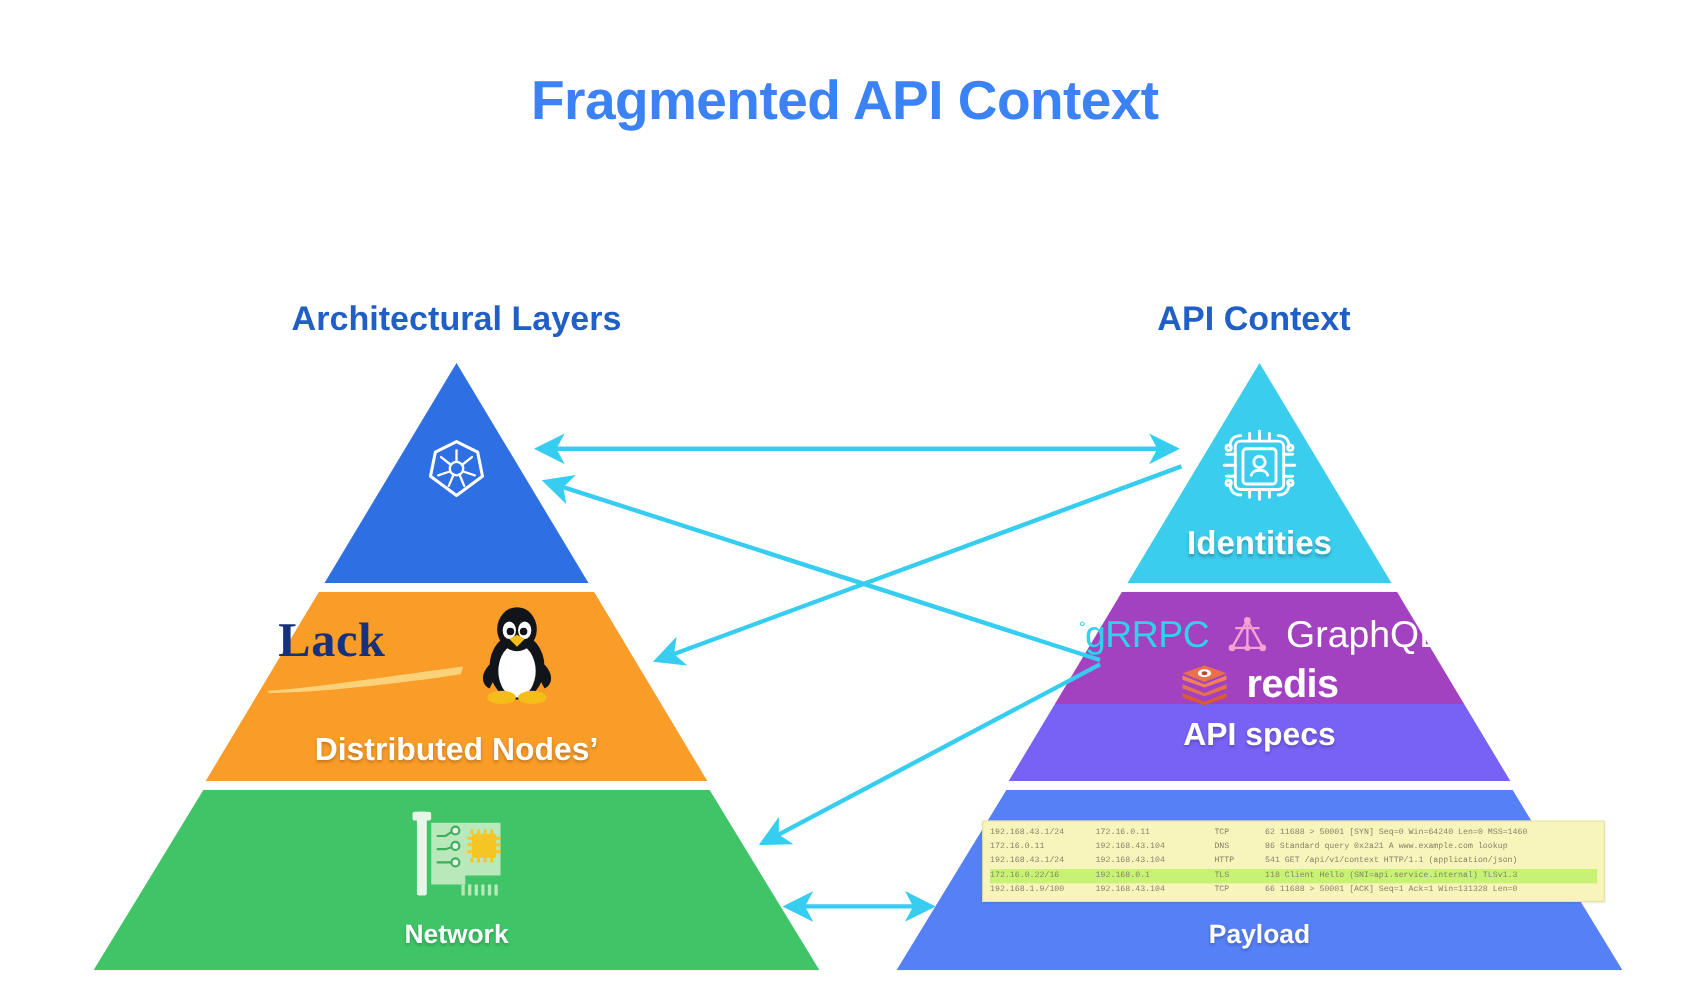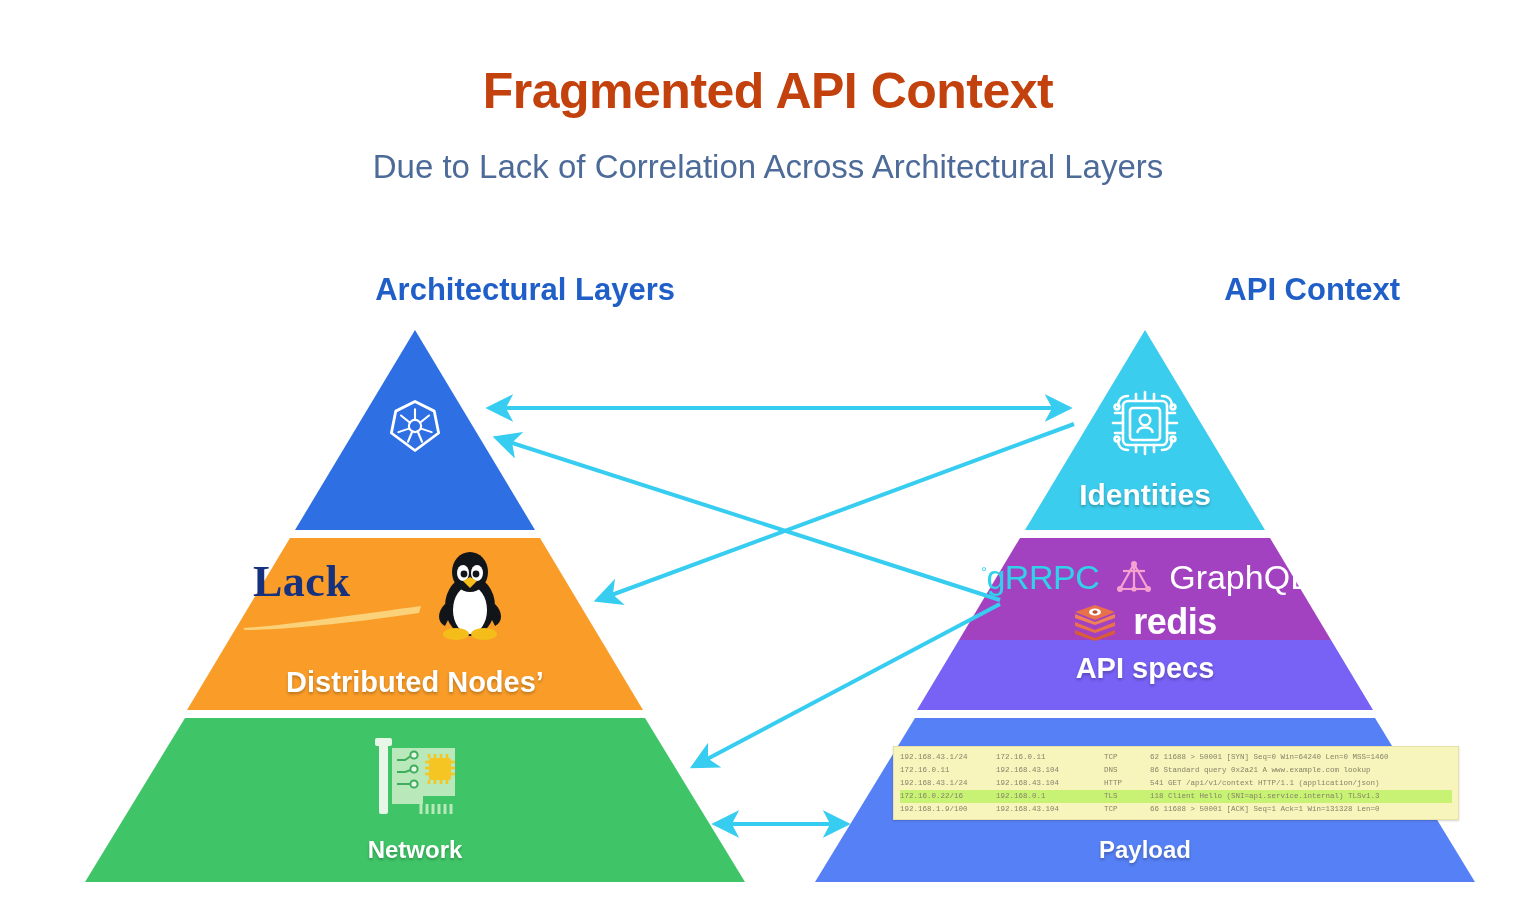--- a/index.html
+++ b/index.html
@@ -9,31 +9,31 @@
     font-family: "Liberation Sans", sans-serif;
     overflow: hidden;
   }
   #stage { position: relative; width: 1536px; height: 910px; background: #fff; }
 
   
   .main-title {
     position: absolute; left: 0; top: 62px; width: 1536px;
     text-align: center;
     font-size: 50px; font-weight: bold; letter-spacing: -0.5px;
-    color: #c2410c;
+    color: #3b82f6;
   }
   .sub-title {
     position: absolute; left: 0; top: 148px; width: 1536px;
     text-align: center;
     font-size: 33px; font-weight: normal;
     color: #4d6b99;
   }
   .col-heading {
     position: absolute; top: 272px;
-    text-align: right;
+    text-align: center;
     font-size: 31px; font-weight: bold;
     color: #1f5fc7;
   }
   #heading-left  { left: 155px; width: 520px; }
   #heading-right { left: 880px; width: 520px; }
 
   
   .pyramid { position: absolute; top: 330px; width: 660px; height: 552px; }
   #pyramid-left  { left: 85px; }
   #pyramid-right { left: 815px; }
@@ -112,21 +112,20 @@
 
   
   #arrows { position: absolute; left: 0; top: 0; width: 1536px; height: 910px; pointer-events: none; }
 </style>
 </head>
 <body>
 
 <div id="stage">
 
   <div class="main-title">Fragmented API Context</div>
-  <div class="sub-title">Due to Lack of Correlation Across Architectural Layers</div>
   <div class="col-heading" id="heading-left">Architectural Layers</div>
   <div class="col-heading" id="heading-right">API Context</div>
 
   <div class="pyramid" id="pyramid-left">
 
     <div class="tier tier-1">
       <div class="shape">
         <svg viewBox="0 0 660 200" preserveAspectRatio="none">
           <polygon points="330,0 450,200 210,200" fill="#2f6fe4"></polygon>
         </svg>

